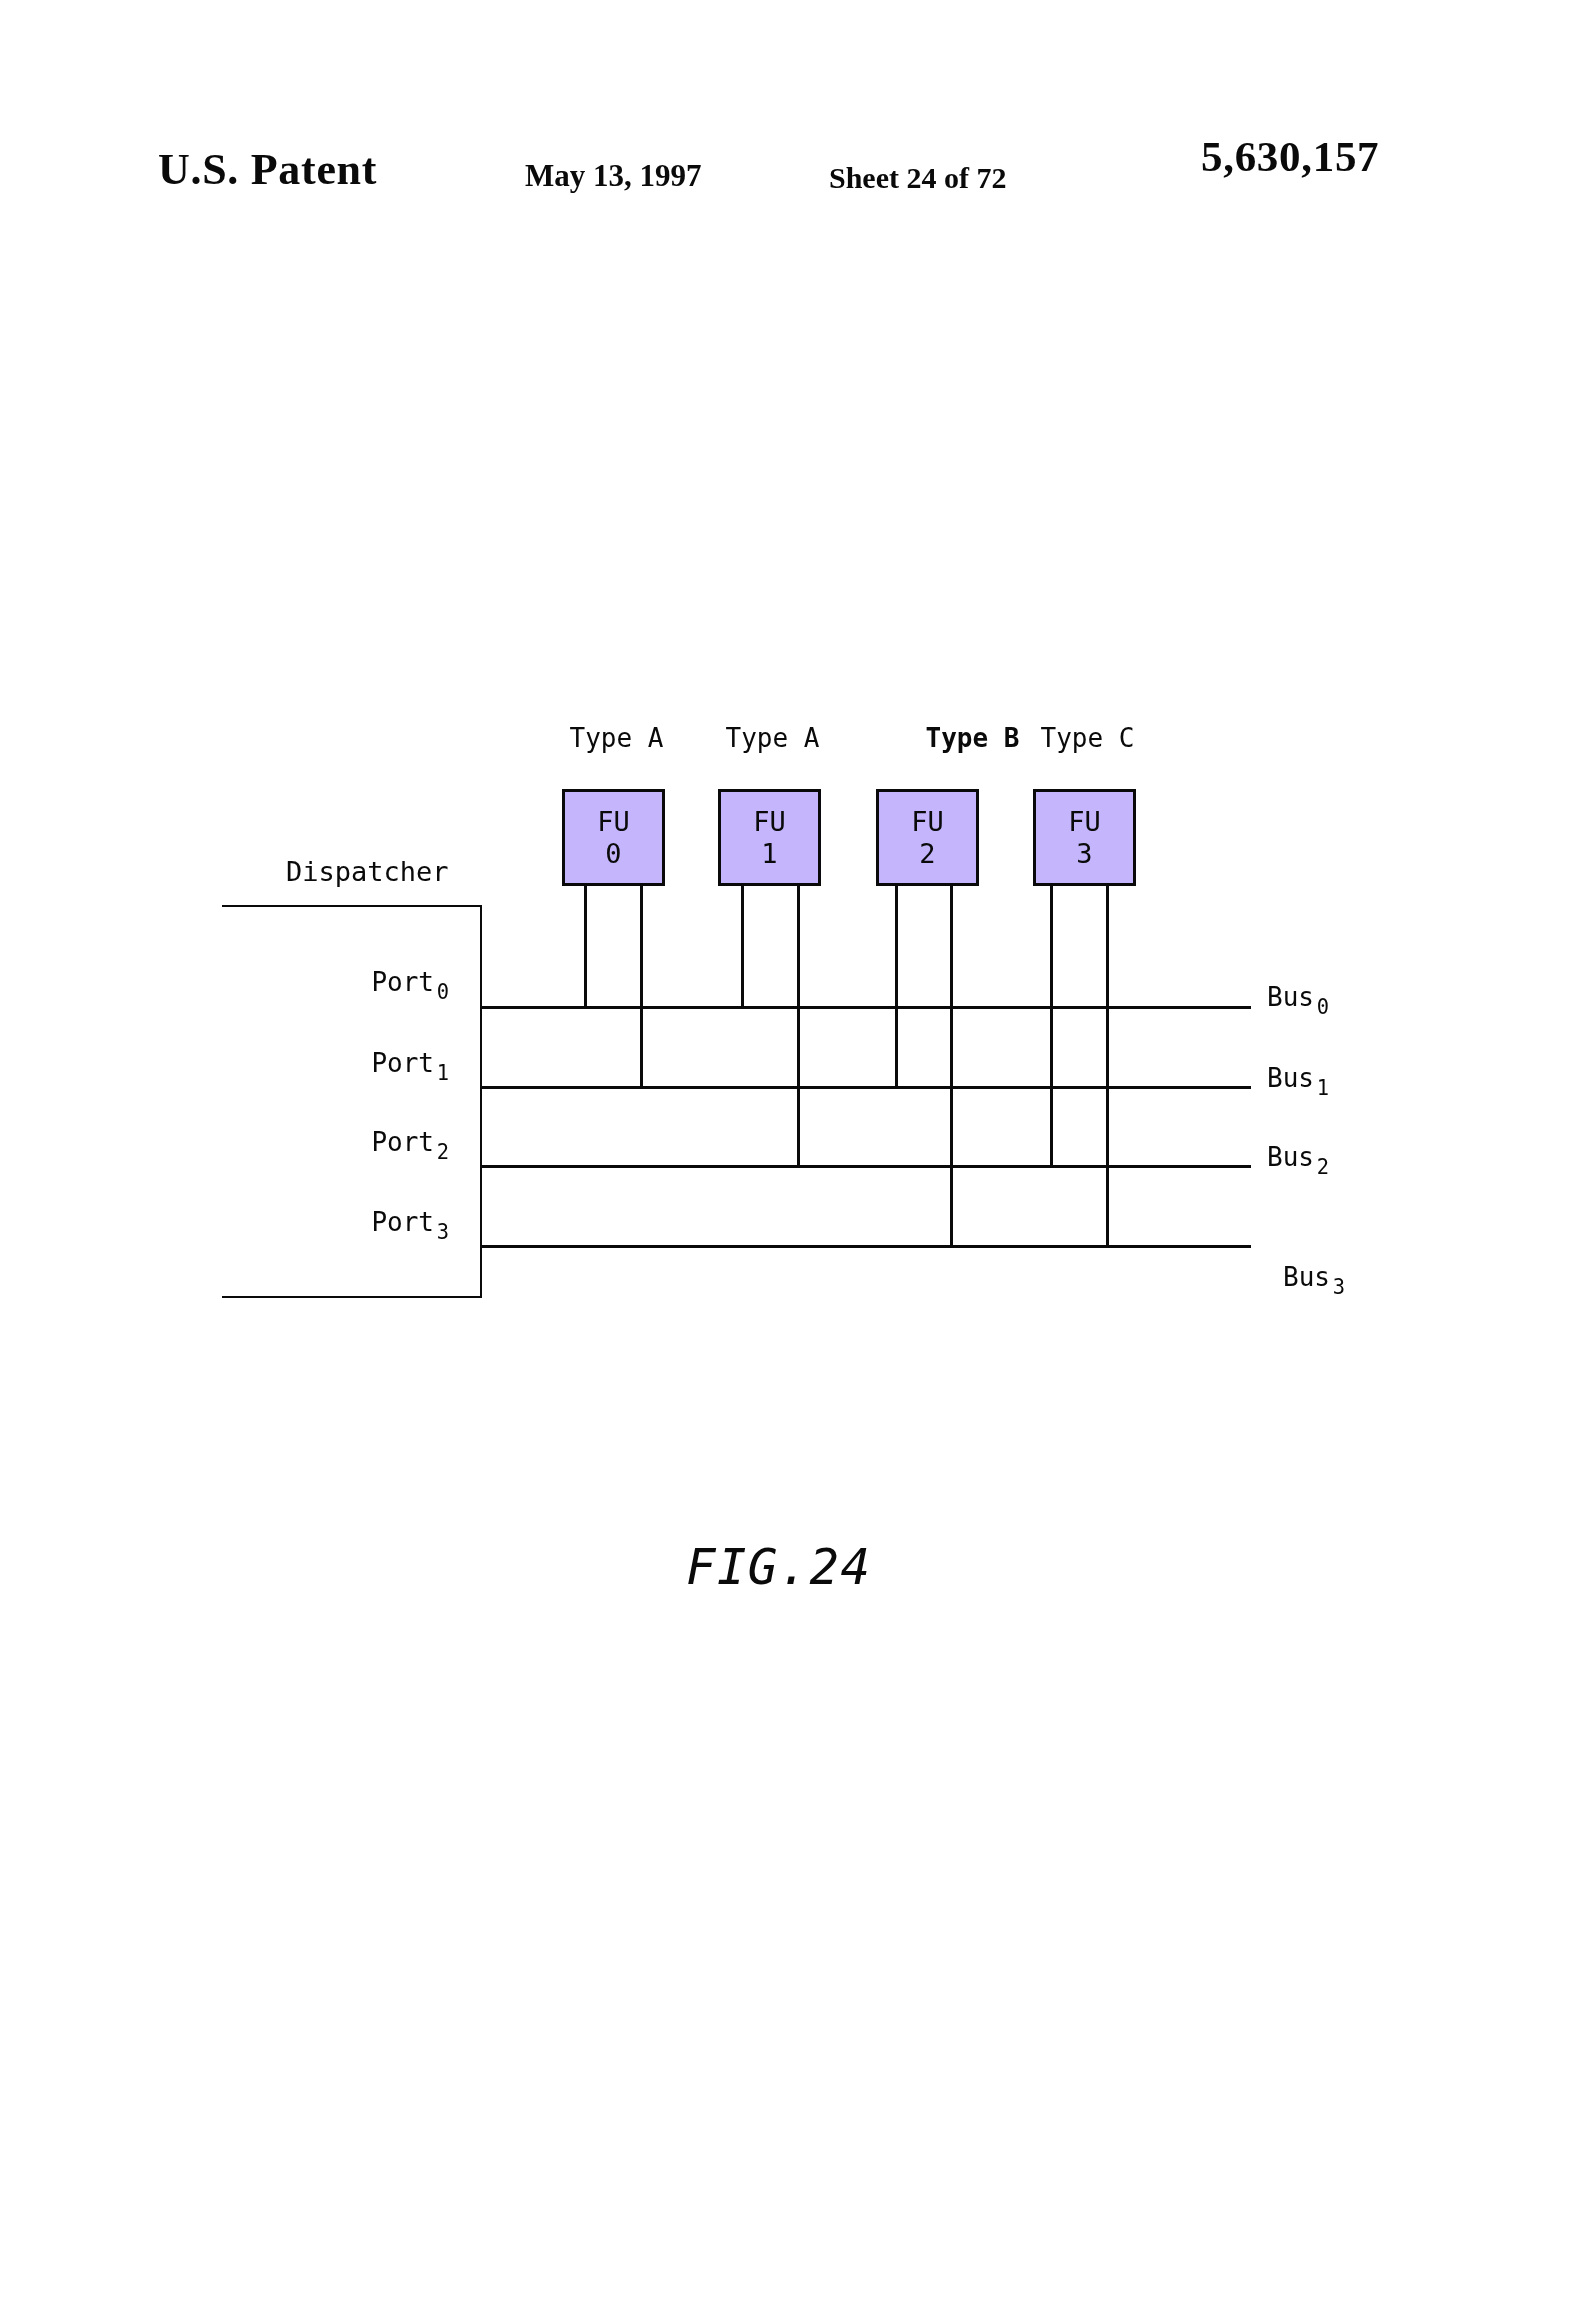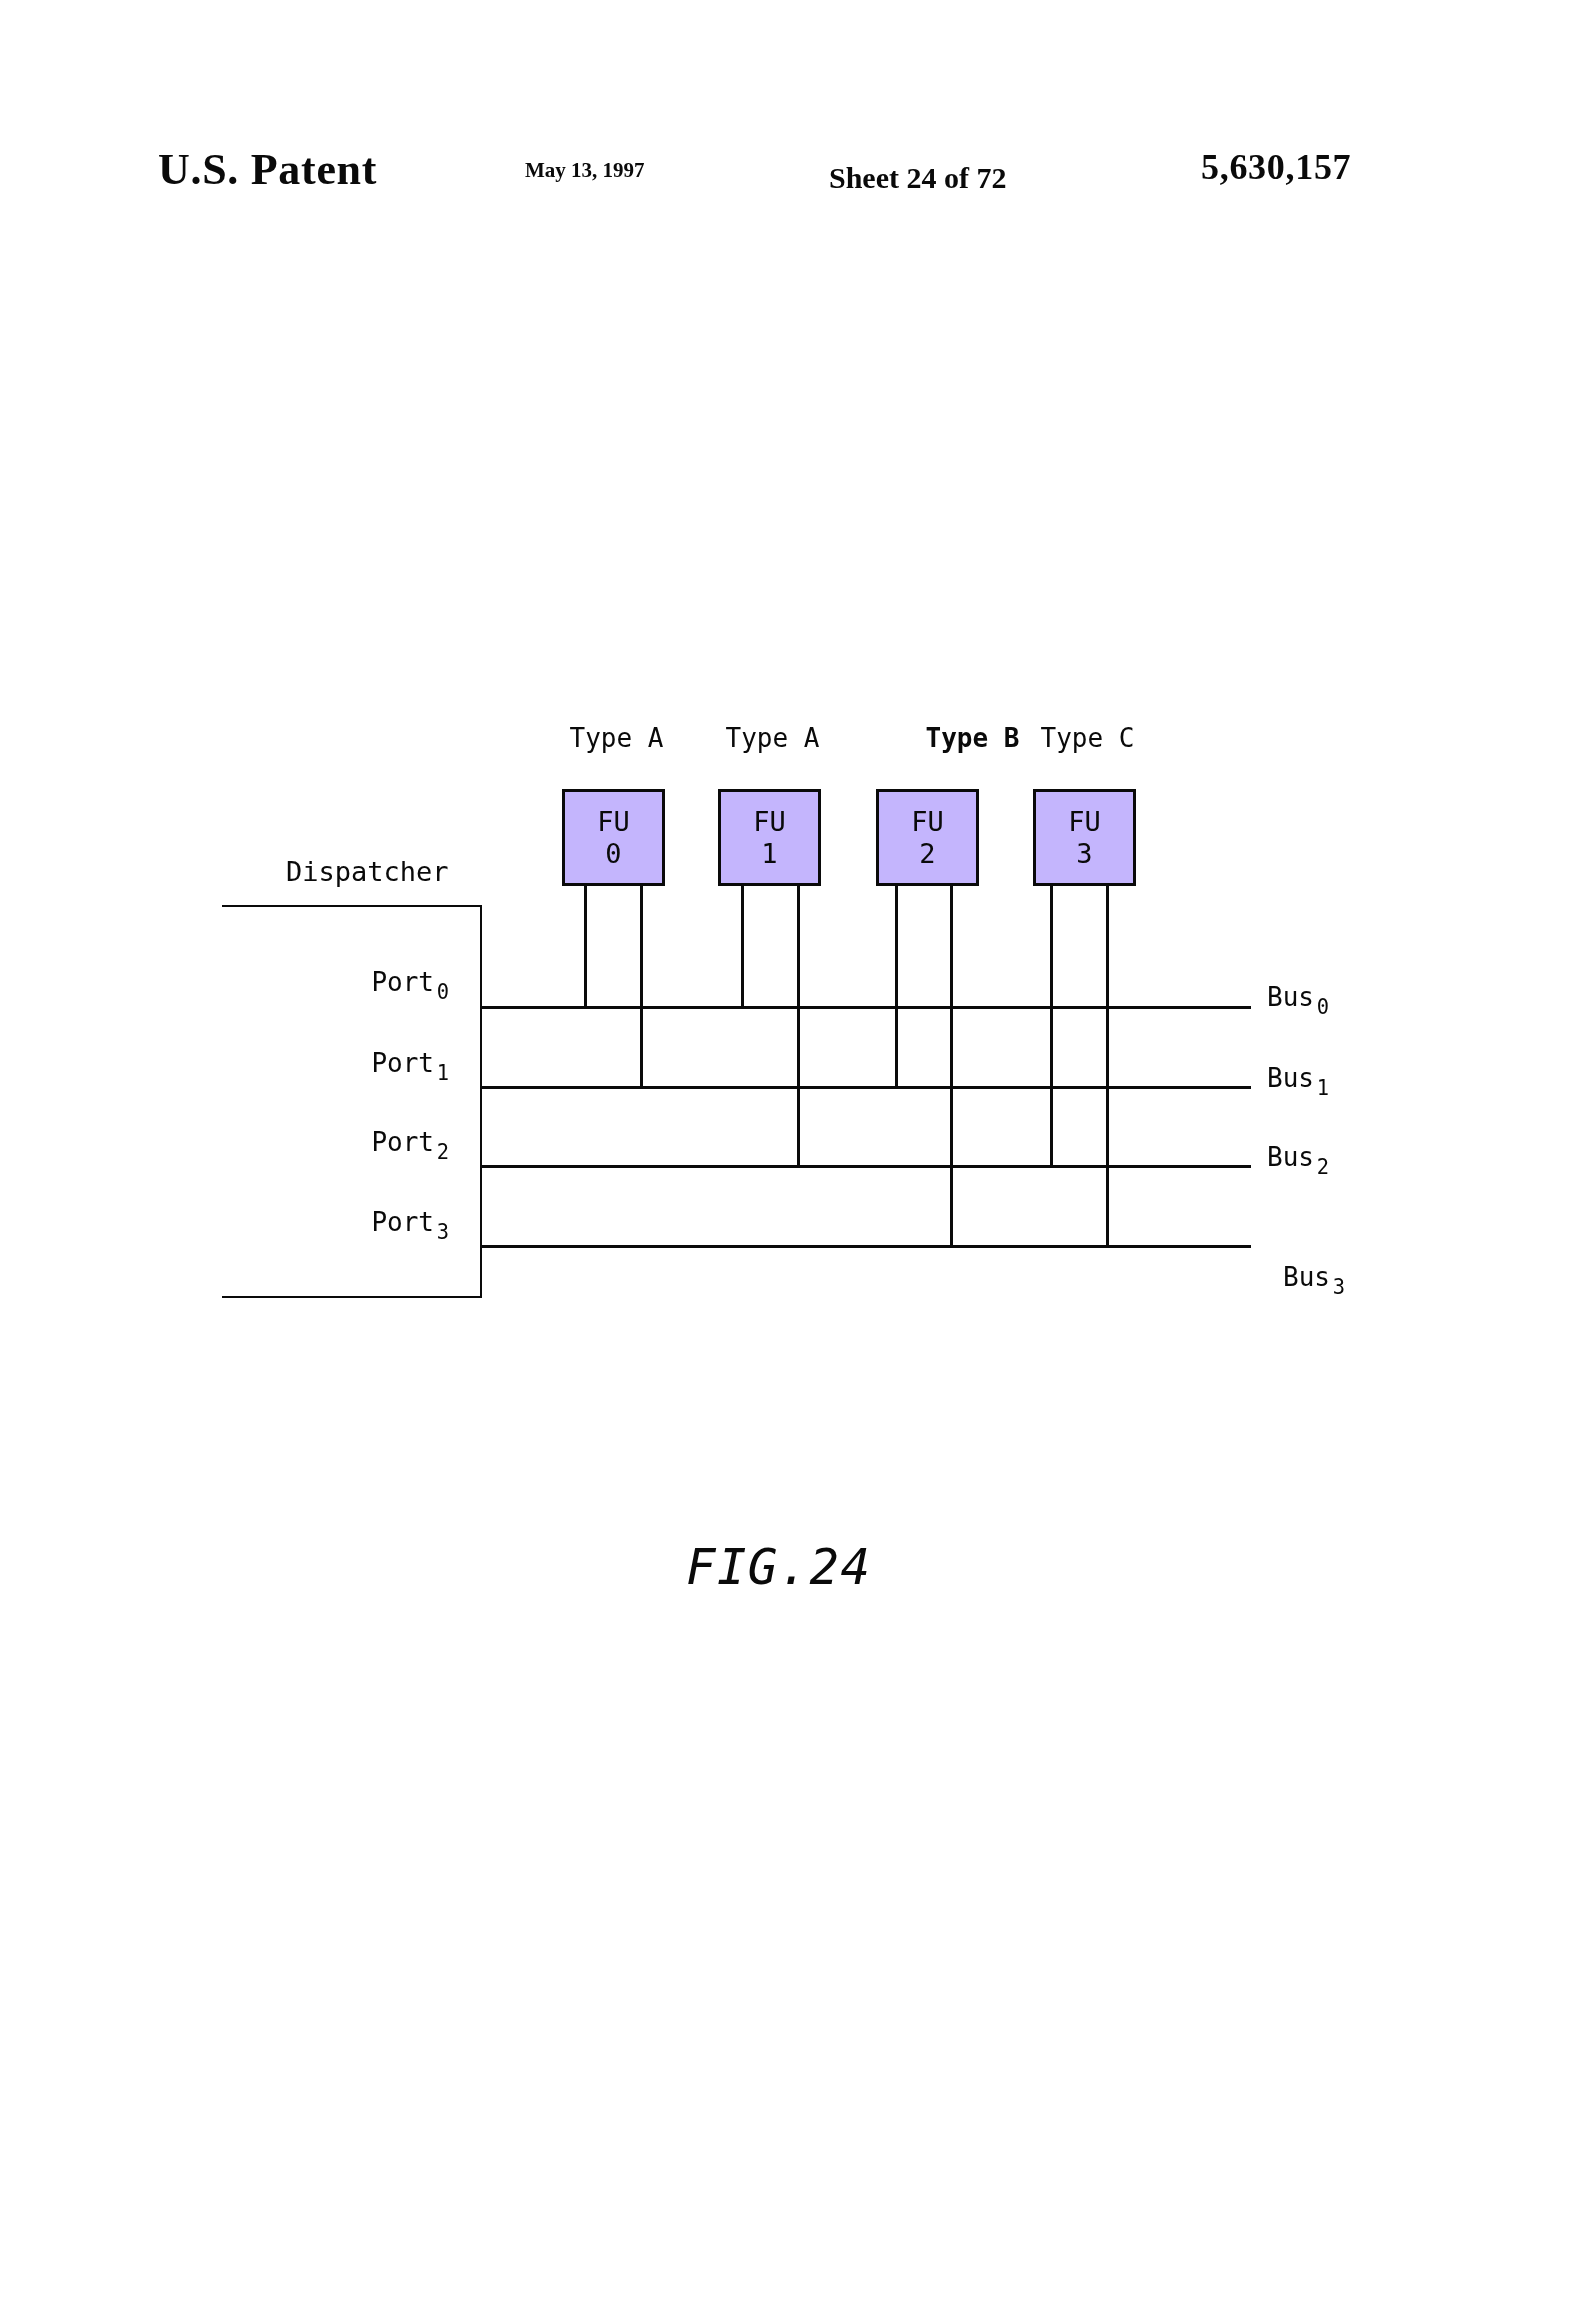--- a/index.html
+++ b/index.html
@@ -8,23 +8,23 @@
     position: relative;
     width: 1578px;
     height: 2319px;
     background: #ffffff;
     overflow: hidden;
     color: #111;
   }
   
   .hdr { position: absolute; white-space: nowrap; font-family: "Liberation Serif", serif; color: #0a0a0a; }
   .hdr-title   { left: 158px;  top: 144px; font-size: 44px; font-weight: bold; letter-spacing: 0.7px; }
-  .hdr-date    { left: 525px;  top: 158px; font-size: 21px; font-weight: bold; }
+  .hdr-date    { left: 525px;  top: 158px; font-size: 31px; font-weight: bold; }
   .hdr-sheet   { left: 829px; top: 161px; font-size: 30px; font-weight: bold; }
-  .hdr-patnum  { left: 1201px; top: 146px; font-size: 36px; font-weight: bold; letter-spacing: 0.7px; }
+  .hdr-patnum  { left: 1201px; top: 132px; font-size: 43px; font-weight: bold; letter-spacing: 0.7px; }
 
   
   .draft { font-family: "DejaVu Sans Mono", monospace; color: #0a0a0a; }
 
   .type-label {
     position: absolute;
     top: 723px;
     width: 109px;
     text-align: center;
     font-size: 26px;

